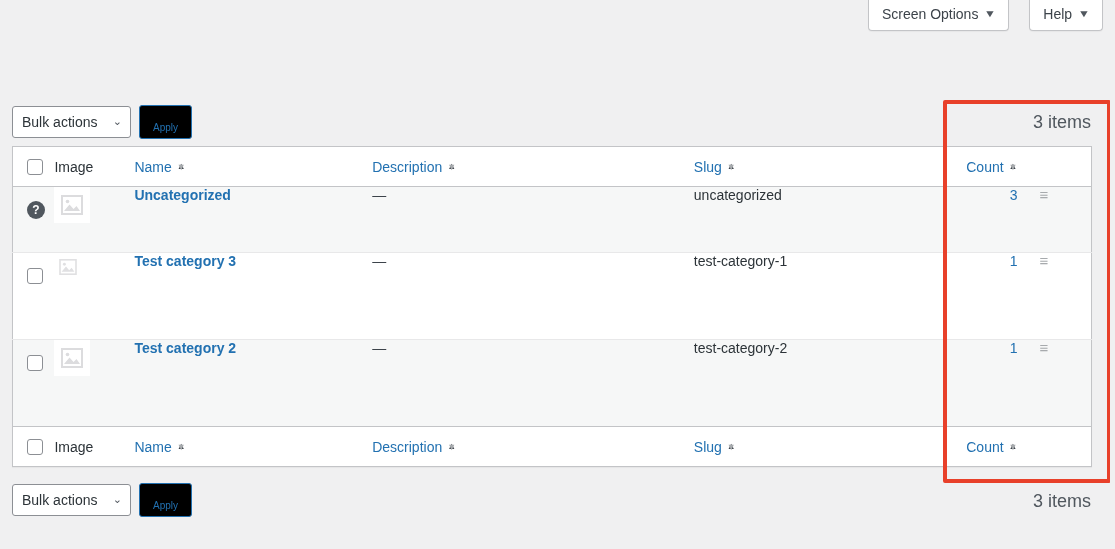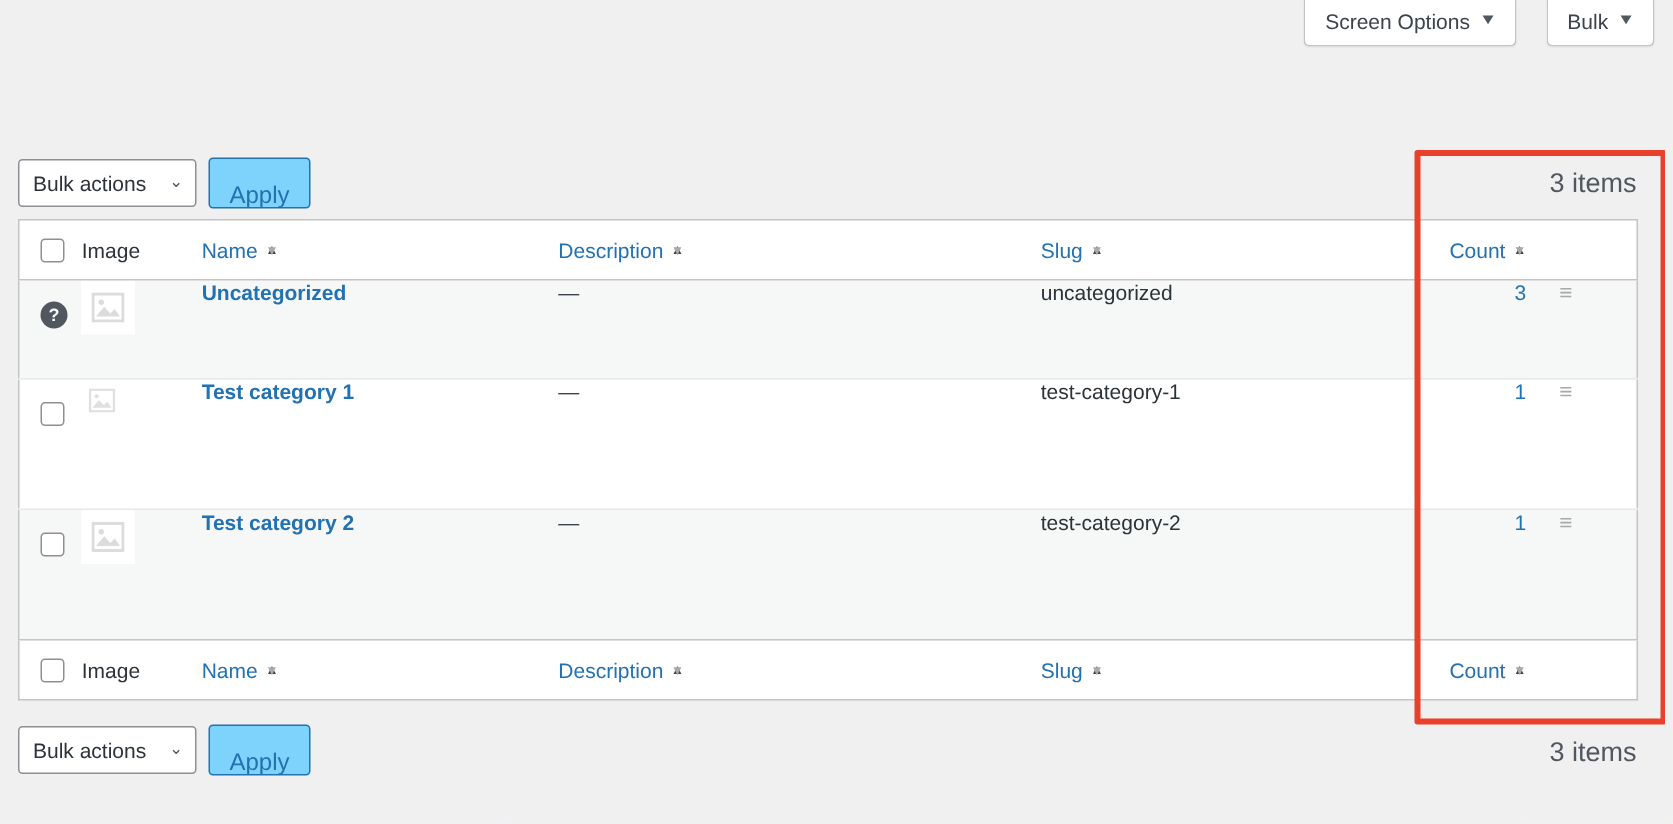--- a/index.html
+++ b/index.html
@@ -94,25 +94,25 @@
     position: relative;
     cursor: pointer;
   }
   .bulk-select .chev {
     position: absolute; right: 8px; top: 50%;
     transform: translateY(-55%);
     font-size: 11px; color: #50575e;
   }
   .apply-btn {
     height: 32px;
-    background: #7dd3fc;
+    background: #000000;
     border: 1px solid #2271b1;
     border-radius: 3px;
     color: #2271b1;
-    font-size: 16px;
+    font-size: 10px;
     padding: 16px 13px;
     cursor: pointer;
   }
 
   
   .displaying-num {
     position: absolute;
     font-size: 18px;
     color: #50575e;
   }
@@ -267,21 +267,21 @@
 <body>
 
 <div class="page">
 
   <div class="meta-bar">
     <div class="meta-btn">
       <span>Screen Options</span>
       <span class="caret-down">▼</span>
     </div>
     <div class="meta-btn">
-      <span>Bulk</span>
+      <span>Help</span>
       <span class="caret-down">▼</span>
     </div>
   </div>
 
 
   <div class="tablenav top">
     <div class="bulk-select">
       <span>Bulk actions</span>
       <span class="chev">⌄</span>
     </div>
@@ -377,21 +377,21 @@
             <span class="img-ph">
               <svg width="18" height="16" viewBox="0 0 22 20">
                 <rect x="1" y="1" width="20" height="18" fill="none" stroke="#e0e0e2" stroke-width="2"></rect>
                 <circle cx="6.5" cy="6.5" r="1.8" fill="#e0e0e2"></circle>
                 <path d="M3 16 L8.5 9.5 L12.5 14 L15.5 11 L19 16 Z" fill="#e0e0e2"></path>
               </svg>
             </span>
           </div>
         </td>
         <td class="col-name row-name">
-          <a>Test category 1</a>
+          <a>Test category 3</a>
         </td>
         <td class="col-desc row-desc">—</td>
         <td class="col-slug row-slug">test-category-1</td>
         <td class="col-count row-count">
           <a>1</a>
         </td>
         <td class="col-handle">
           <span class="drag-handle">≡</span>
         </td>
       </tr>

